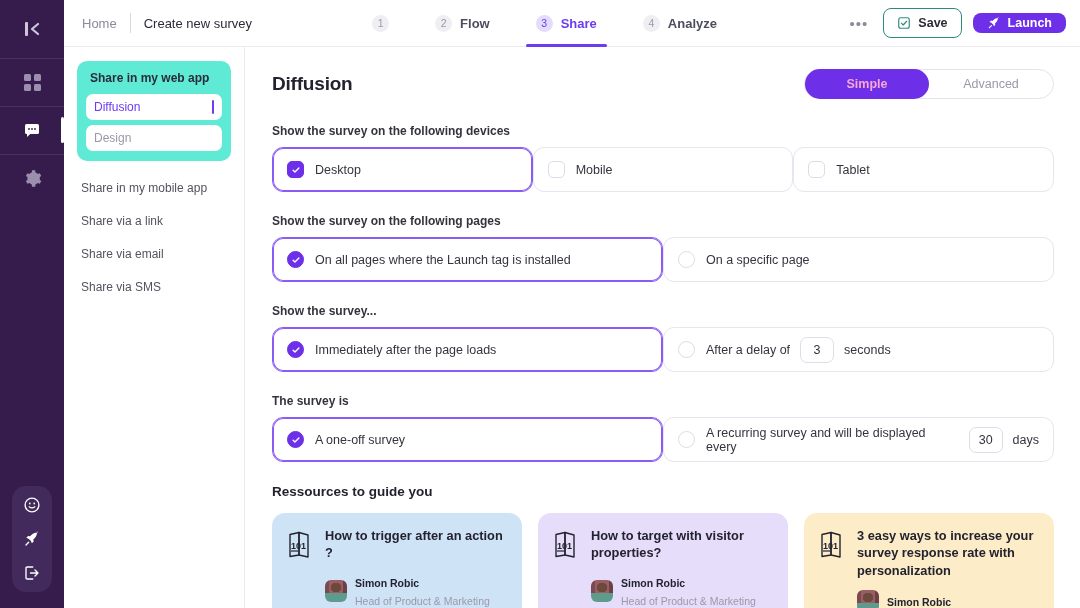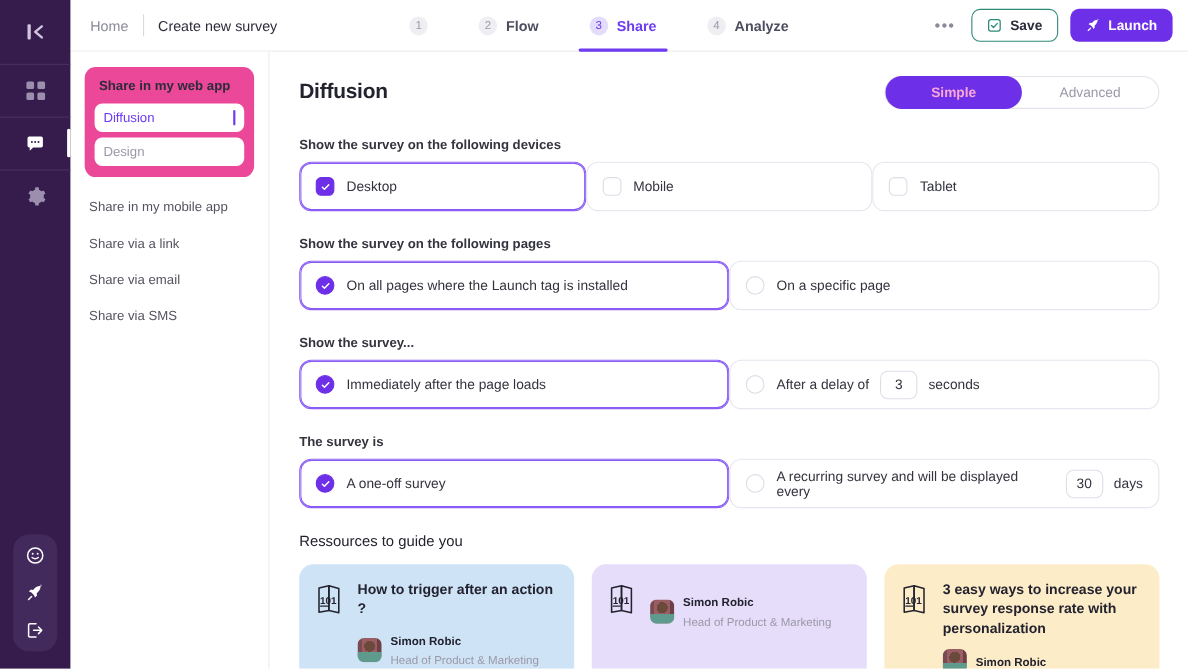--- a/index.html
+++ b/index.html
@@ -78,35 +78,35 @@
     height: 2.5px; background: #6d3bf0; border-radius: 2px;
   }
   .topbar-right { margin-left: auto; display: flex; align-items: center; gap: 11px; }
   .dots { color: #8b8b9c; font-size: 15px; letter-spacing: 1px; cursor: pointer; padding: 0 4px; }
   .btn-save {
     height: 30px; padding: 0 13px; display: flex; align-items: center; gap: 7px;
     border: 1px solid #2f8a7a; border-radius: 8px; background: #fff;
     font-size: 12.5px; color: #2b2b3a; font-weight: bold; cursor: pointer;
   }
   .btn-launch {
-    height: 30px; padding: 0 14px; display: flex; align-items: center; gap: 7px;
+    height: 20px; padding: 0 14px; display: flex; align-items: center; gap: 7px;
     border-radius: 8px; background: #6d2fe8; border: none;
     font-size: 12.5px; color: #fff; font-weight: bold; cursor: pointer;
   }
 
   
   .body-split { flex: 1 1 auto; display: flex; min-height: 0; }
 
   
   .leftnav {
     width: 181px; flex: 0 0 181px;
     border-right: 1px solid #eceaf0;
     background: #fff; padding: 14px 13px 0 13px;
   }
-  .nav-group { background: #ec4899; border-radius: 10px; padding: 10px 9px; }
+  .nav-group { background: #5eead4; border-radius: 10px; padding: 10px 9px; }
   .nav-group-title { font-size: 12px; font-weight: bold; color: #2b2b3a; padding: 0 4px 9px 4px; }
   .nav-sub {
     height: 26px; display: flex; align-items: center;
     border-radius: 7px; padding: 0 8px; margin-bottom: 5px;
     font-size: 12px; color: #9a99a9; background: #fff; cursor: pointer;
     position: relative;
   }
   .nav-sub.active { color: #6d3bf0; }
   .nav-sub.active::after {
     content: ""; position: absolute; right: 8px; top: 6px;
@@ -163,21 +163,21 @@
     display: flex; align-items: center; justify-content: center;
   }
   .num-input {
     width: 34px; height: 26px; border: 1px solid #e0dde8; border-radius: 7px;
     display: flex; align-items: center; justify-content: center;
     font-size: 12.5px; color: #34343f; background: #fff; margin: 0 3px;
   }
   .inline { display: flex; align-items: center; gap: 7px; justify-content: space-between; }
 
   
-  .res-title { font-size: 13.5px; font-weight: normal; color: #23232f; margin: 6px 0 14px 0; }
+  .res-title { font-size: 13.5px; font-weight: bold; color: #23232f; margin: 6px 0 14px 0; }
   .res-row { display: flex; gap: 16px; }
   .res-card {
     flex: 1 1 0; min-width: 0; border-radius: 13px;
     padding: 14px 15px 14px 14px; display: flex; gap: 11px;
     cursor: pointer;
   }
   .res-ico { flex: 0 0 28px; margin-top: 2px; }
   .res-body { min-width: 0; }
   .res-h { font-size: 12.8px; font-weight: bold; color: #23232f; line-height: 1.35; }
   .author { display: flex; align-items: center; gap: 8px; margin-top: 11px; }
@@ -431,20 +431,21 @@
         <div class="res-card" style="background:#e6ddfa">
           <span class="res-ico">
             <svg width="28" height="30" viewBox="0 0 28 30">
               <path d="M4 5.5 L13 3.5 V26 L4 27.5 Z" fill="none" stroke="#23232f" stroke-width="1.4" stroke-linejoin="round"></path>
               <path d="M13 3.5 L22 6 V28 L13 26 Z" fill="none" stroke="#23232f" stroke-width="1.4" stroke-linejoin="round"></path>
               <text x="5" y="20" font-family="Liberation Sans, sans-serif" font-size="9" font-weight="bold" fill="#23232f">101</text>
               <path d="M5 22 H12.4" stroke="#23232f" stroke-width="1.2"></path>
             </svg>
           </span>
           <div class="res-body">
+            <div class="res-h">How to target with visitor properties?</div>
             <div class="author">
               <span class="avatar"></span>
               <span>
                 <span class="a-name">Simon Robic</span><br>
                 <span class="a-role">Head of Product &amp; Marketing</span>
               </span>
             </div>
           </div>
         </div>
 

